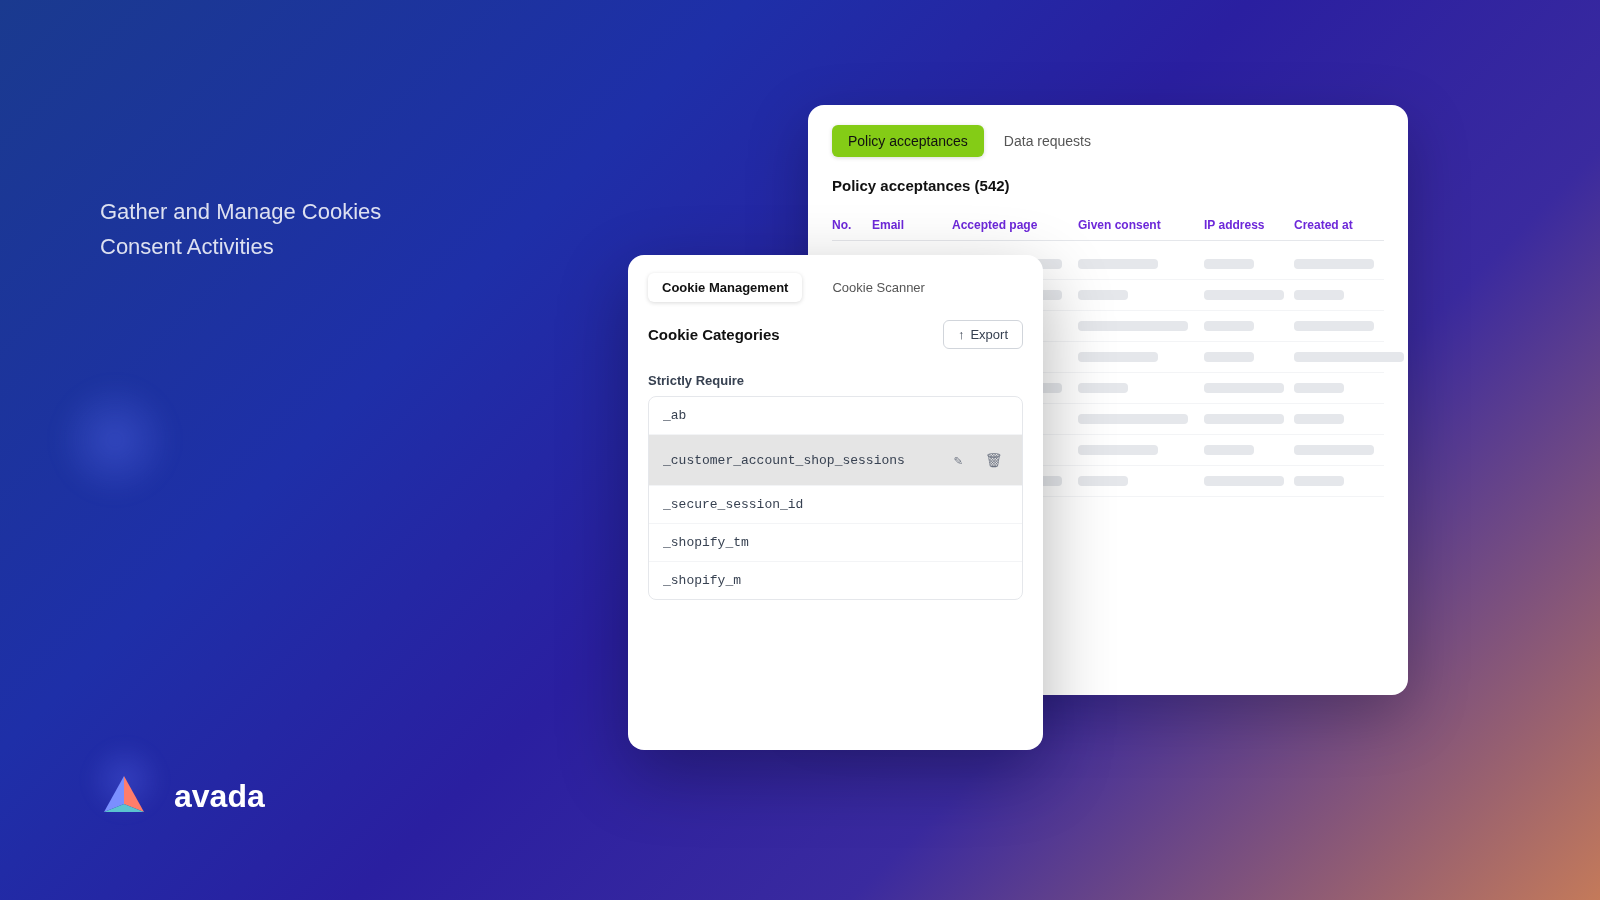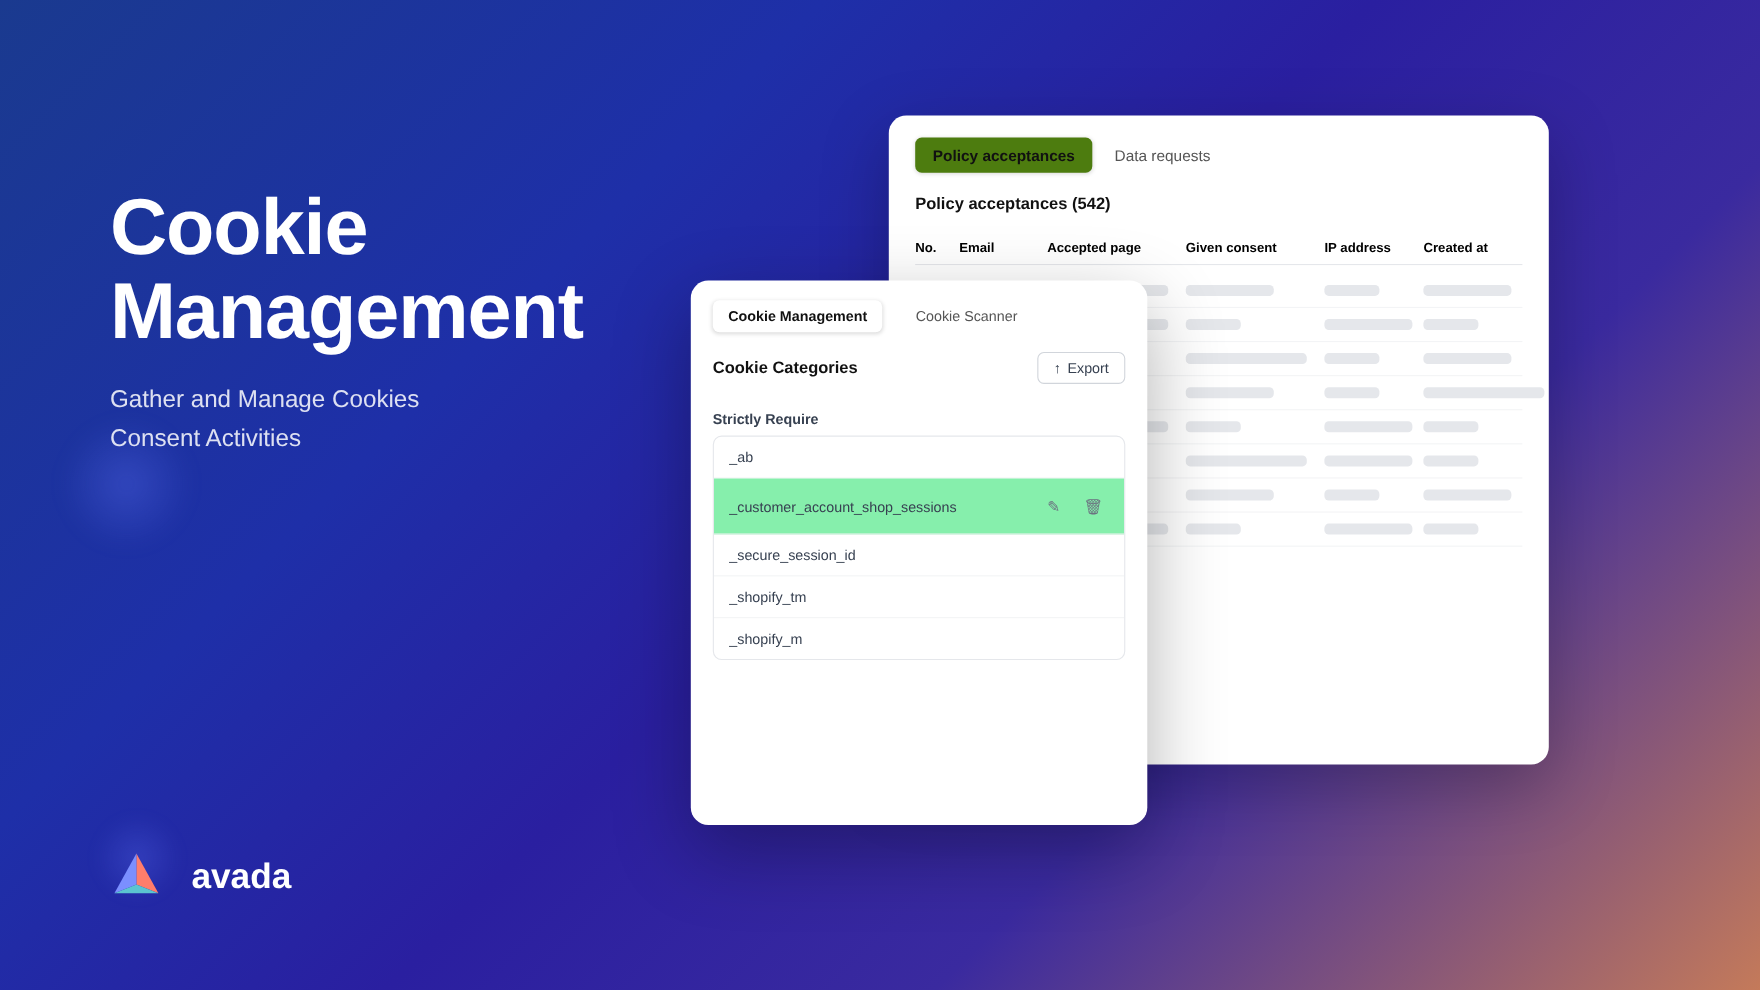--- a/index.html
+++ b/index.html
@@ -108,24 +108,24 @@
       font-size: 14px;
       font-weight: 500;
       border-radius: 6px;
       cursor: pointer;
       color: #555;
       background: transparent;
       border: none;
     }
 
     .tab.active {
-      background: #4d7c0f;
+      background: #84cc16;
       color: #111;
       box-shadow: 0 1px 4px rgba(0,0,0,0.15);
-      font-weight: 700;
+      font-weight: 400;
     }
 
     .policy-heading {
       font-size: 15px;
       font-weight: 700;
       color: #111;
       margin-bottom: 16px;
     }
 
     
@@ -137,21 +137,21 @@
       display: grid;
       grid-template-columns: 40px 80px 1fr 1fr 90px 90px;
       padding: 8px 0;
       border-bottom: 1px solid #e5e7eb;
       margin-bottom: 8px;
     }
 
     .th {
       font-size: 12px;
       font-weight: 600;
-      color: #000000;
+      color: #6d28d9;
     }
 
     
     .skeleton-row {
       display: grid;
       grid-template-columns: 40px 80px 1fr 1fr 90px 90px;
       padding: 10px 0;
       align-items: center;
       border-bottom: 1px solid #f3f4f6;
     }
@@ -245,38 +245,39 @@
       color: #374151;
       margin-bottom: 8px;
       margin-top: 24px;
     }
 
     
     .cookie-list-container {
       border: 1px solid #e5e7eb;
       border-radius: 8px;
       overflow: hidden;
+      font-family: Liberation Mono, monospace;
     }
 
     .cookie-item {
       padding: 11px 14px;
       font-size: 13px;
       color: #374151;
       border-bottom: 1px solid #f3f4f6;
       display: flex;
       align-items: center;
       justify-content: space-between;
     }
 
     .cookie-item:last-child {
       border-bottom: none;
     }
 
     .cookie-item.highlighted {
-      background: #86efac;
+      background: #e5e5e5;
     }
 
     .cookie-actions {
       display: flex;
       gap: 8px;
     }
 
     .action-icon {
       width: 28px;
       height: 28px;
@@ -289,24 +290,20 @@
       font-size: 14px;
     }
   </style>
 </head>
 <body>
 
 <div class="bg-circle-1"></div>
 <div class="bg-circle-2"></div>
 
 <div class="left-panel">
-  <div class="main-title">
-    <span>Cookie</span><br>
-    <span>Management</span>
-  </div>
   <div class="subtitle">
     <span>Gather and Manage Cookies</span><br>
     <span>Consent Activities</span>
   </div>
 </div>
 
 <div class="logo">
   <svg class="logo-icon" viewBox="0 0 48 48" fill="none">
     <polygon points="24,4 44,40 24,32" fill="#FF7D6B"></polygon>
     <polygon points="24,4 4,40 24,32" fill="#7B8FFF"></polygon>

